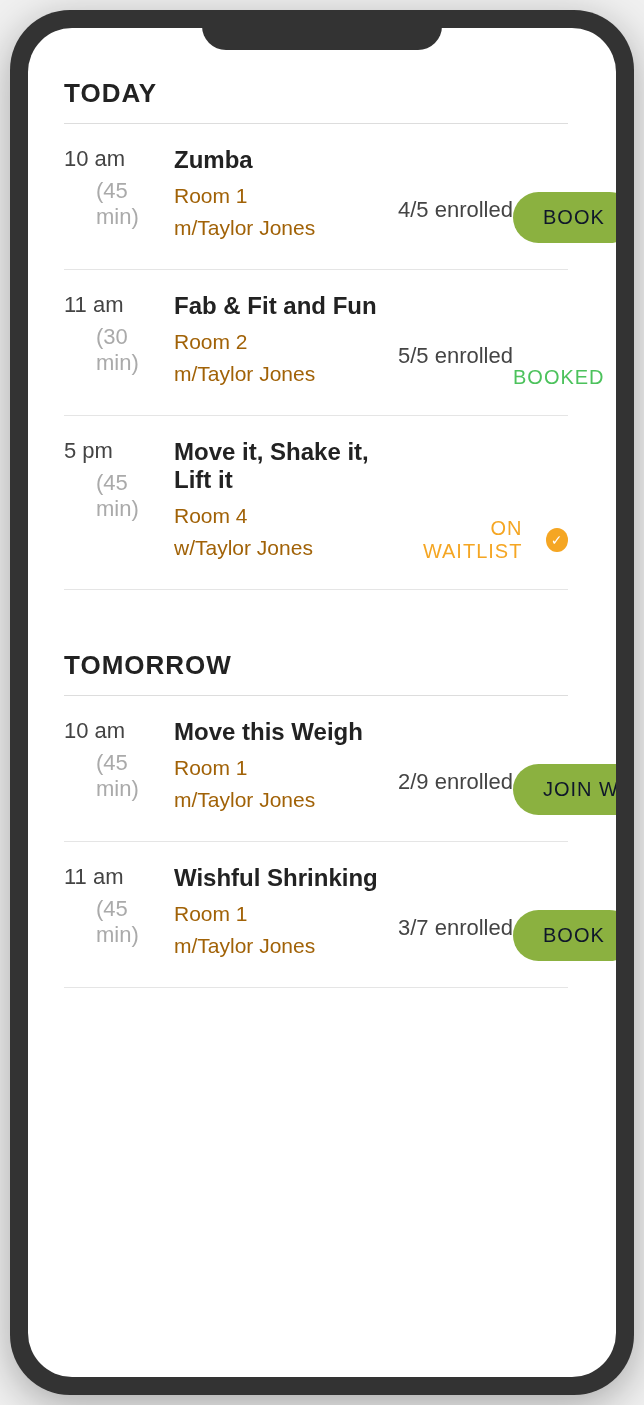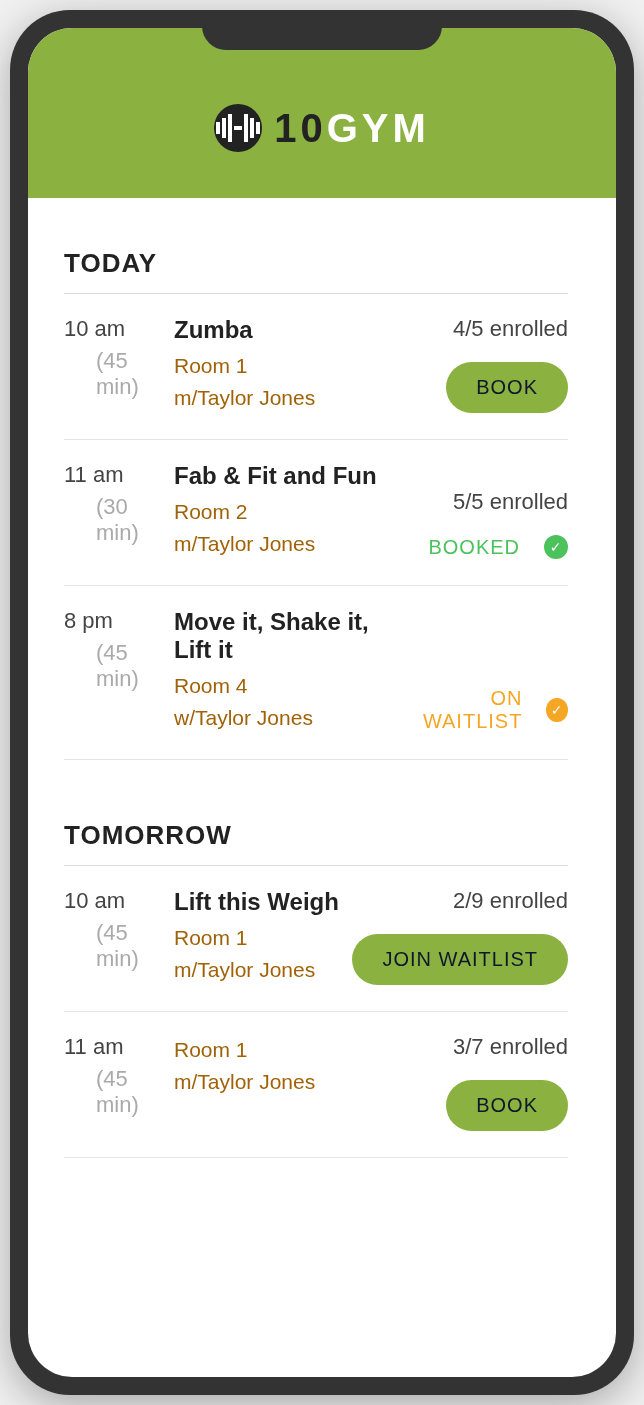--- a/index.html
+++ b/index.html
@@ -114,23 +114,22 @@
   .room, .instructor {
     font-size: 21px;
     color: #a16207;
     line-height: 1.5;
   }
   .col-action {
     width: 170px;
     flex-shrink: 0;
     text-align: right;
     display: flex;
-    flex-direction: column;
     align-items: flex-end;
-    justify-content: flex-end;
+    justify-content: space-between;
   }
   .enrolled {
     font-size: 22px;
     color: #444;
     margin-bottom: 20px;
     white-space: nowrap;
   }
   .btn {
     background: #8bb140;
     color: #0f172a;
@@ -165,34 +164,20 @@
   .check-circle.orange { background: #f5a623; }
   .section-gap { height: 40px; }
 </style>
 </head>
 <body>
 
 <div class="phone-frame">
   <div class="notch"></div>
   <div class="phone-screen">
 
-    <div class="header">
-      <div class="logo-icon">
-        <div class="bar-seg" style="height:12px"></div>
-        <div class="bar-seg" style="height:20px"></div>
-        <div class="bar-seg" style="height:28px"></div>
-        <div style="width:8px;height:4px;background:#fff;"></div>
-        <div class="bar-seg" style="height:28px"></div>
-        <div class="bar-seg" style="height:20px"></div>
-        <div class="bar-seg" style="height:12px"></div>
-      </div>
-      <div class="logo-text">
-        <span class="io">10</span><span>GYM</span>
-      </div>
-    </div>
 
     <div class="content" id="content-root">
 
     <div class="section-header">TODAY</div>
         <div class="class-row">
           <div class="col-time">
             <div class="time">10 am</div>
             <div class="duration">(45 min)</div>
           </div>
           <div class="col-info">
@@ -218,21 +203,21 @@
           <div class="col-action">
             <div class="enrolled">5/5 enrolled</div>
             <div class="status booked">
               <span>BOOKED</span>
               <span class="check-circle green">✓</span>
             </div>
           </div>
         </div>
         <div class="class-row">
           <div class="col-time">
-            <div class="time">8 pm</div>
+            <div class="time">5 pm</div>
             <div class="duration">(45 min)</div>
           </div>
           <div class="col-info">
             <div class="class-name">Move it, Shake it, Lift it</div>
             <div class="room">Room 4</div>
             <div class="instructor">w/Taylor Jones</div>
           </div>
           <div class="col-action">
             <div class="status waitlist">
               <span>ON WAITLIST</span>
@@ -241,35 +226,36 @@
           </div>
         </div>
         <div class="section-gap"></div>
         <div class="section-header">TOMORROW</div>
         <div class="class-row">
           <div class="col-time">
             <div class="time">10 am</div>
             <div class="duration">(45 min)</div>
           </div>
           <div class="col-info">
-            <div class="class-name">Lift this Weigh</div>
+            <div class="class-name">Move this Weigh</div>
             <div class="room">Room 1</div>
             <div class="instructor">m/Taylor Jones</div>
           </div>
           <div class="col-action">
             <div class="enrolled">2/9 enrolled</div>
             <button class="btn">JOIN WAITLIST</button>
           </div>
         </div>
         <div class="class-row">
           <div class="col-time">
             <div class="time">11 am</div>
             <div class="duration">(45 min)</div>
           </div>
           <div class="col-info">
+            <div class="class-name">Wishful Shrinking</div>
             <div class="room">Room 1</div>
             <div class="instructor">m/Taylor Jones</div>
           </div>
           <div class="col-action">
             <div class="enrolled">3/7 enrolled</div>
             <button class="btn">BOOK</button>
           </div>
         </div>
       </div>
 

